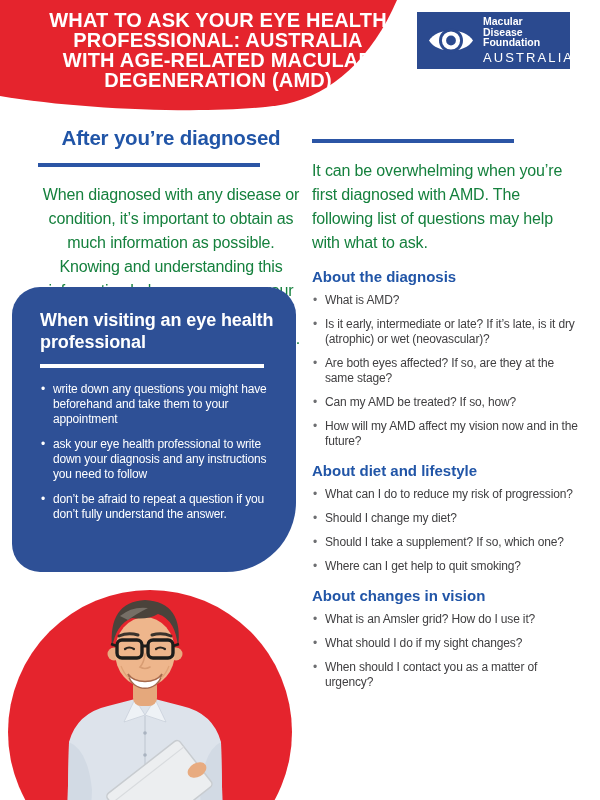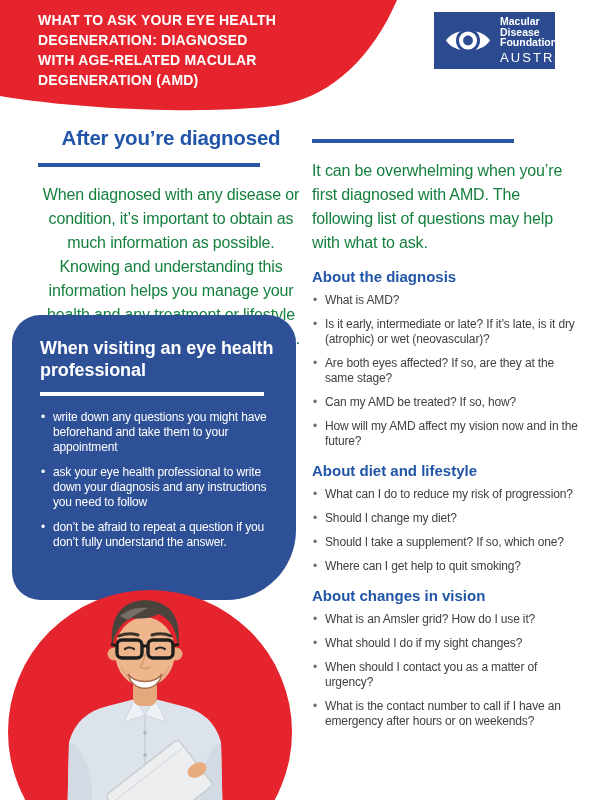--- a/index.html
+++ b/index.html
@@ -6,44 +6,45 @@
   html,body { background:#888; }
   .page {
     position:relative; width:600px; height:800px; margin:0 auto;
     background:#ffffff; overflow:hidden;
     font-family:"Liberation Sans", sans-serif; color:#414042;
   }
   
   .header-shape { position:absolute; top:0; left:0; }
   .header-title {
     position:absolute; left:38px; top:10px; width:360px;
-    color:#ffffff; font-weight:bold; font-size:14px; line-height:20px;
+    color:#ffffff; font-weight:bold; font-size:20px; line-height:20px;
     letter-spacing:0.2px;
+    text-align:center;
   }
   .logo {
-    position:absolute; left:434px; top:12px; width:121px; height:57px;
+    position:absolute; left:417px; top:12px; width:153px; height:57px;
     background:#2b4a8f; display:flex; align-items:center; padding-left:11px;
   }
   .logo-eye { flex:0 0 auto; }
   .logo-text { margin-left:9px; }
   .logo-name div { color:#fff; font-weight:bold; font-size:10.5px; line-height:10.5px; }
   .logo-country { color:#fff; font-size:13px; letter-spacing:2.1px; margin-top:2.5px; font-weight:normal; }
   
   .col-left  { position:absolute; left:38px;  top:126px; width:266px;text-align:center; }
   .col-right { position:absolute; left:312px; top:126px; width:273px; }
   h2 { color:#2155a7; font-size:20.5px; font-weight:bold; letter-spacing:-0.2px; }
   .rule-blue  { height:4px; background:#2b55a5; margin:13px 0 16px; }
   .rule-left  { width:222px; }
   .rule-right { width:202px; }
   .body-text { font-size:16px; line-height:24px; letter-spacing:-0.15px; color:#15803d; }
   
   .callout {
     position:absolute; left:12px; top:287px; width:284px; height:285px;
     background:#2e5096; border-radius:28px 28px 70px 28px;
-    padding:23px 20px 0 28px; color:#ffffff; overflow:hidden;margin-top:28px;
+    padding:23px 20px 0 28px; color:#ffffff; overflow:hidden;
   }
   .callout h3 { font-size:18px; line-height:21.5px; font-weight:bold; letter-spacing:-0.1px; }
   .rule-white { height:3.5px; background:#ffffff; width:224px; margin:11px 0 14px; }
   ul.bullets { list-style:none; font-size:12px; line-height:15px; letter-spacing:-0.15px; }
   ul.bullets li { position:relative; padding-left:13px; margin-bottom:9px; }
   ul.bullets li::before { content:"\2022"; position:absolute; left:1px; top:0; }
   .callout ul.bullets li { margin-bottom:10px; }
   .callout ul.bullets li::before { color:#ffffff; }
   
   .qsection h4 { color:#2155a7; font-size:15px; font-weight:bold; margin:13px 0 8px; }
@@ -59,21 +60,21 @@
 <body>
 
 <div class="page">
 
   <svg class="header-shape" width="410" height="115" viewBox="0 0 410 115" aria-hidden="true">
     <path d="M0,0 H397 C372,58 332,94 286,104 C228,115 88,111 0,96 Z" fill="#e5242d"></path>
   </svg>
 
   <div class="header-title">
     <div>WHAT TO ASK YOUR EYE HEALTH</div>
-    <div>DEGENERATION: DIAGNOSED</div>
+    <div>PROFESSIONAL: AUSTRALIA</div>
     <div>WITH AGE-RELATED MACULAR</div>
     <div>DEGENERATION (AMD)</div>
   </div>
 
   <div class="logo">
     <svg class="logo-eye" width="46" height="33" viewBox="0 0 46 33" aria-hidden="true">
       <path d="M1,16.5 C9,3 37,3 45,16.5 C37,30 9,30 1,16.5 Z" fill="#ffffff"></path>
       <circle cx="23" cy="16.5" r="12" fill="#2b4a8f"></circle>
       <circle cx="23" cy="16.5" r="7" fill="none" stroke="#ffffff" stroke-width="4.2"></circle>
     </svg>
@@ -181,18 +182,17 @@
         </ul>
     </div>
 
     <div class="qsection">
       <h4>About changes in vision</h4>
       <ul class="bullets">
 
       <li>What is an Amsler grid? How do I use it?</li>
           <li>What should I do if my sight changes?</li>
           <li>When should I contact you as a matter of urgency?</li>
-          <li>What is the contact number to call if I have an emergency after hours or on weekends?</li>
         </ul>
     </div>
   </div>
 
 </div>
 
 </body></html>

